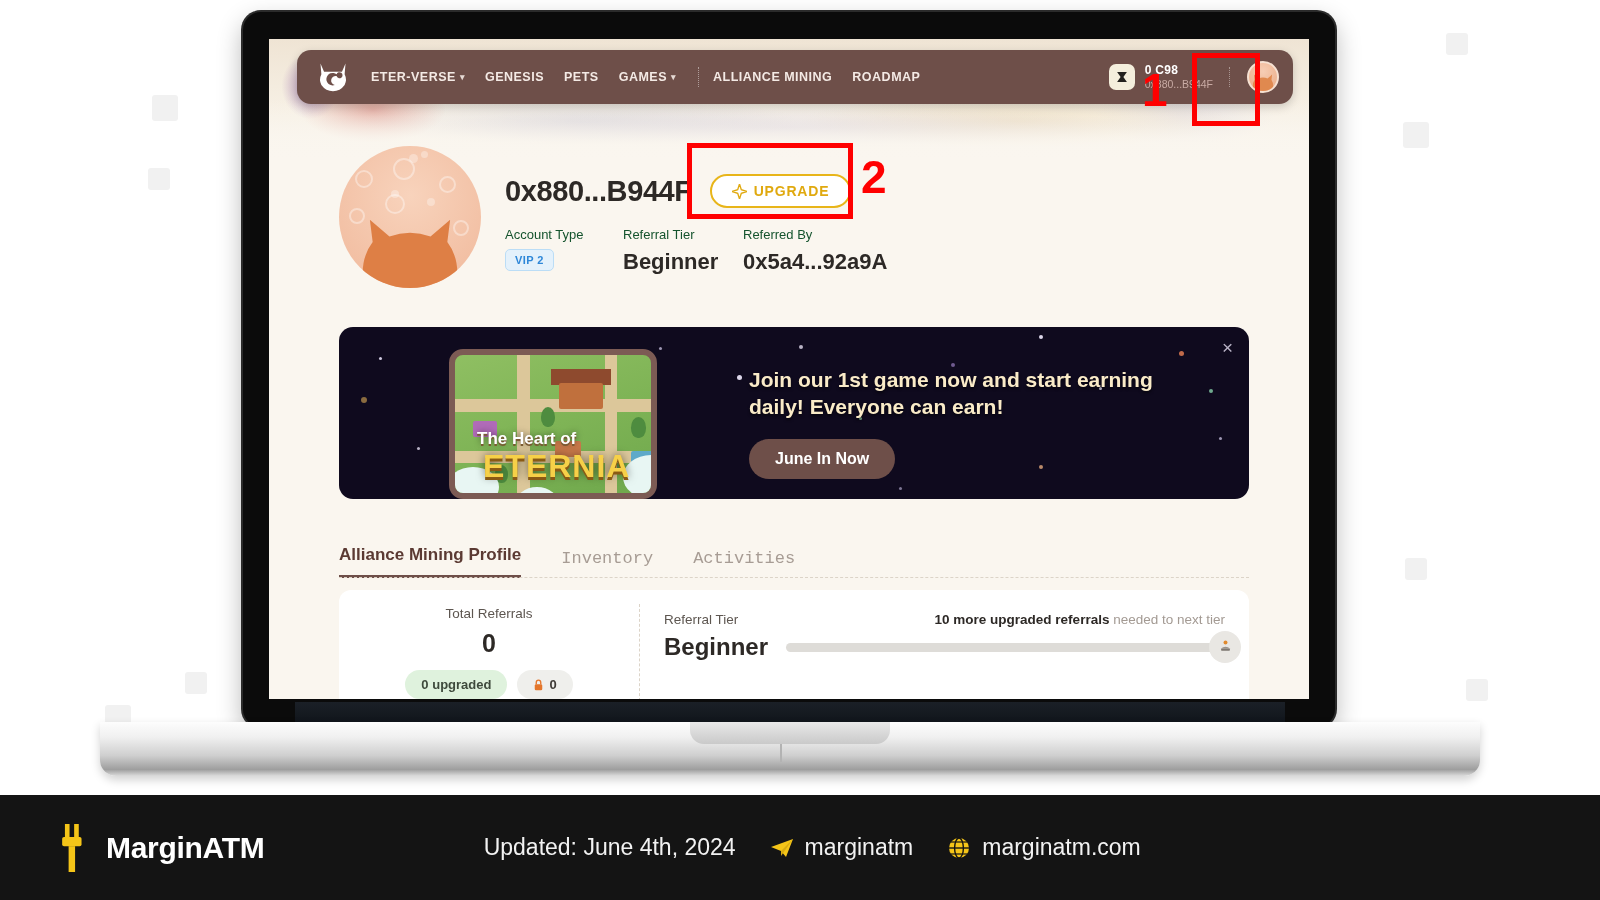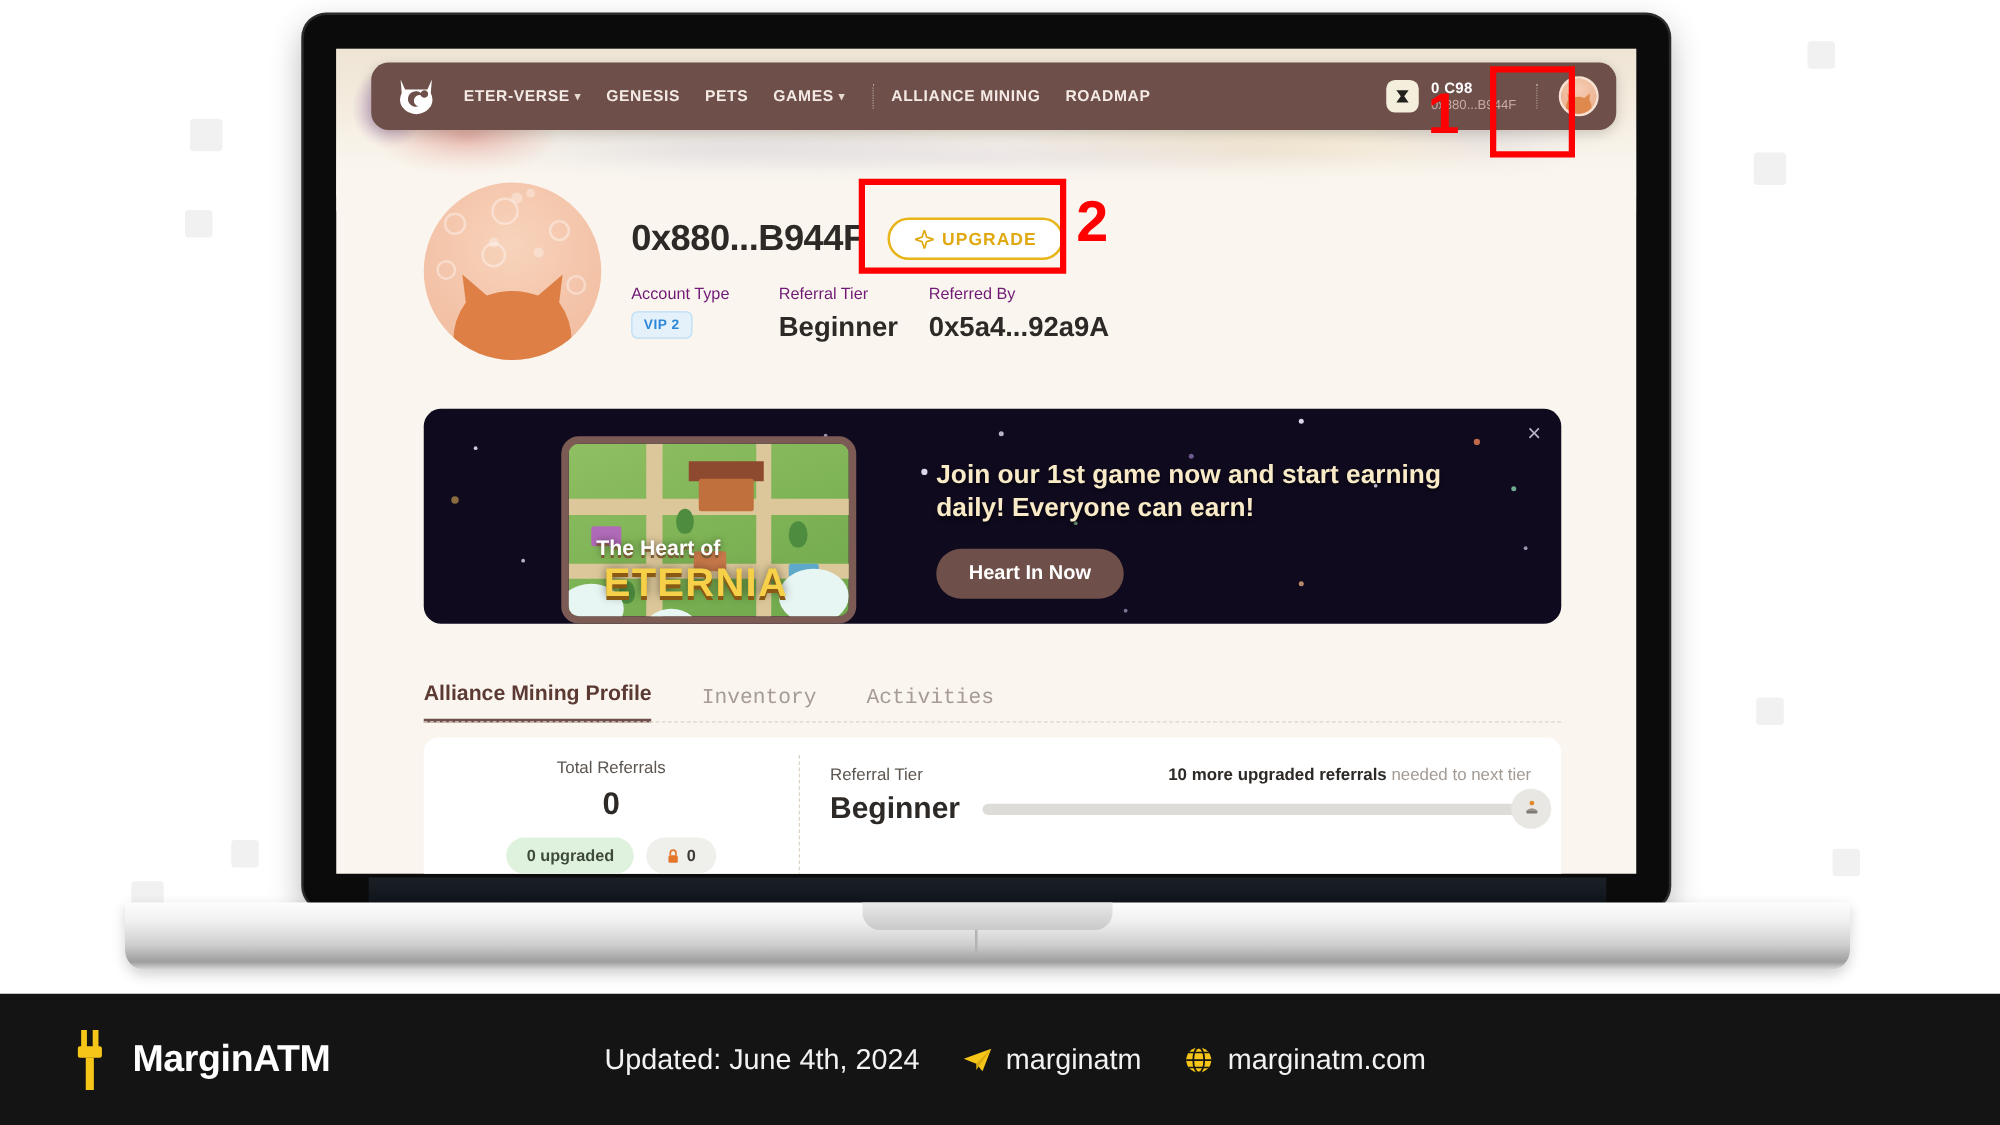--- a/index.html
+++ b/index.html
@@ -102,36 +102,36 @@
   #wallet-row { position:absolute; left:236px; top:135px; display:flex; align-items:center; gap:18px; }
   #wallet-addr { font-size:29px; font-weight:bold; color:#2D2926; letter-spacing:-.4px; }
   #upgrade-btn {
     display:flex; align-items:center; gap:7px;
     background:#fff; border:2px solid #E8B519; border-radius:999px;
     padding:7px 20px; color:#E0A90F; font-size:14px; font-weight:bold; letter-spacing:.8px;
   }
 
   #meta { position:absolute; left:236px; top:188px; display:flex; gap:0; }
   .meta-col { display:flex; flex-direction:column; gap:7px; }
-  .meta-label { font-size:13px; color:#701a75; }
+  .meta-label { font-size:13px; color:#14532d; }
   .meta-value { font-size:22px; font-weight:bold; color:#2D2926; }
   #vip-badge {
     display:inline-block; background:#E4F1FB; border:1px solid #BBDDF6; border-radius:5px;
     color:#2E87D8; font-size:11px; font-weight:bold; padding:4px 9px; letter-spacing:.4px;
   }
 
   
   #promo {
     position:absolute; left:70px; top:288px; width:910px; height:172px;
     background:#0F0A1E; border-radius:14px; overflow:hidden;
   }
   .star { position:absolute; border-radius:50%; }
   #promo-close { position:absolute; right:16px; top:11px; color:#B9B3C6; font-size:19px; line-height:1; }
   #game-card {
-    position:absolute; left:110px; top:22px; width:236px; height:150px;
+    position:absolute; left:110px; top:22px; width:208px; height:150px;
     background:linear-gradient(160deg,#8FBF62 0%,#7FB456 50%,#6FA84C 100%);
     border:6px solid #7C5B54; border-radius:14px; overflow:hidden;
   }
   .gpath { position:absolute; background:#DCC79A; }
   .gtree { position:absolute; background:#4E8C3F; border-radius:50% 50% 45% 45%; }
   .ghouse { position:absolute; background:#C0703D; border-radius:2px; }
   .groof { position:absolute; background:#8E4A2E; }
   .gcloud { position:absolute; background:#E8F6F3; border-radius:50%; }
   #heart-of { position:absolute; left:22px; bottom:44px; color:#fff; font-size:17px; font-weight:bold;
               text-shadow:0 2px 0 #7a5a33, 0 0 6px rgba(0,0,0,.5); }
@@ -341,21 +341,21 @@
           <div class="ghouse" style="left:100px;top:86px;width:26px;height:16px;background:#C8794A;"></div>
           <div class="ghouse" style="left:176px;top:96px;width:24px;height:15px;background:#5EA9C9;"></div>
           <div class="gcloud" style="left:-8px;bottom:-14px;width:52px;height:40px;"></div>
           <div class="gcloud" style="left:168px;bottom:-6px;width:56px;height:44px;"></div>
           <div class="gcloud" style="left:60px;bottom:-30px;width:44px;height:36px;"></div>
           <div id="heart-of">The Heart of</div>
           <div id="eternia">ETERNIA</div>
         </div>
 
         <div id="promo-text">Join our 1st game now and start earning daily! Everyone can earn!</div>
-        <div id="jump-btn">Heart In Now</div>
+        <div id="jump-btn">June In Now</div>
       </div>
 
       <div id="tabs">
         <div class="tab active">Alliance Mining Profile</div>
         <div class="tab idle">Inventory</div>
         <div class="tab idle">Activities</div>
       </div>
       <div id="tabs-rule"></div>
 
       <div id="card">

